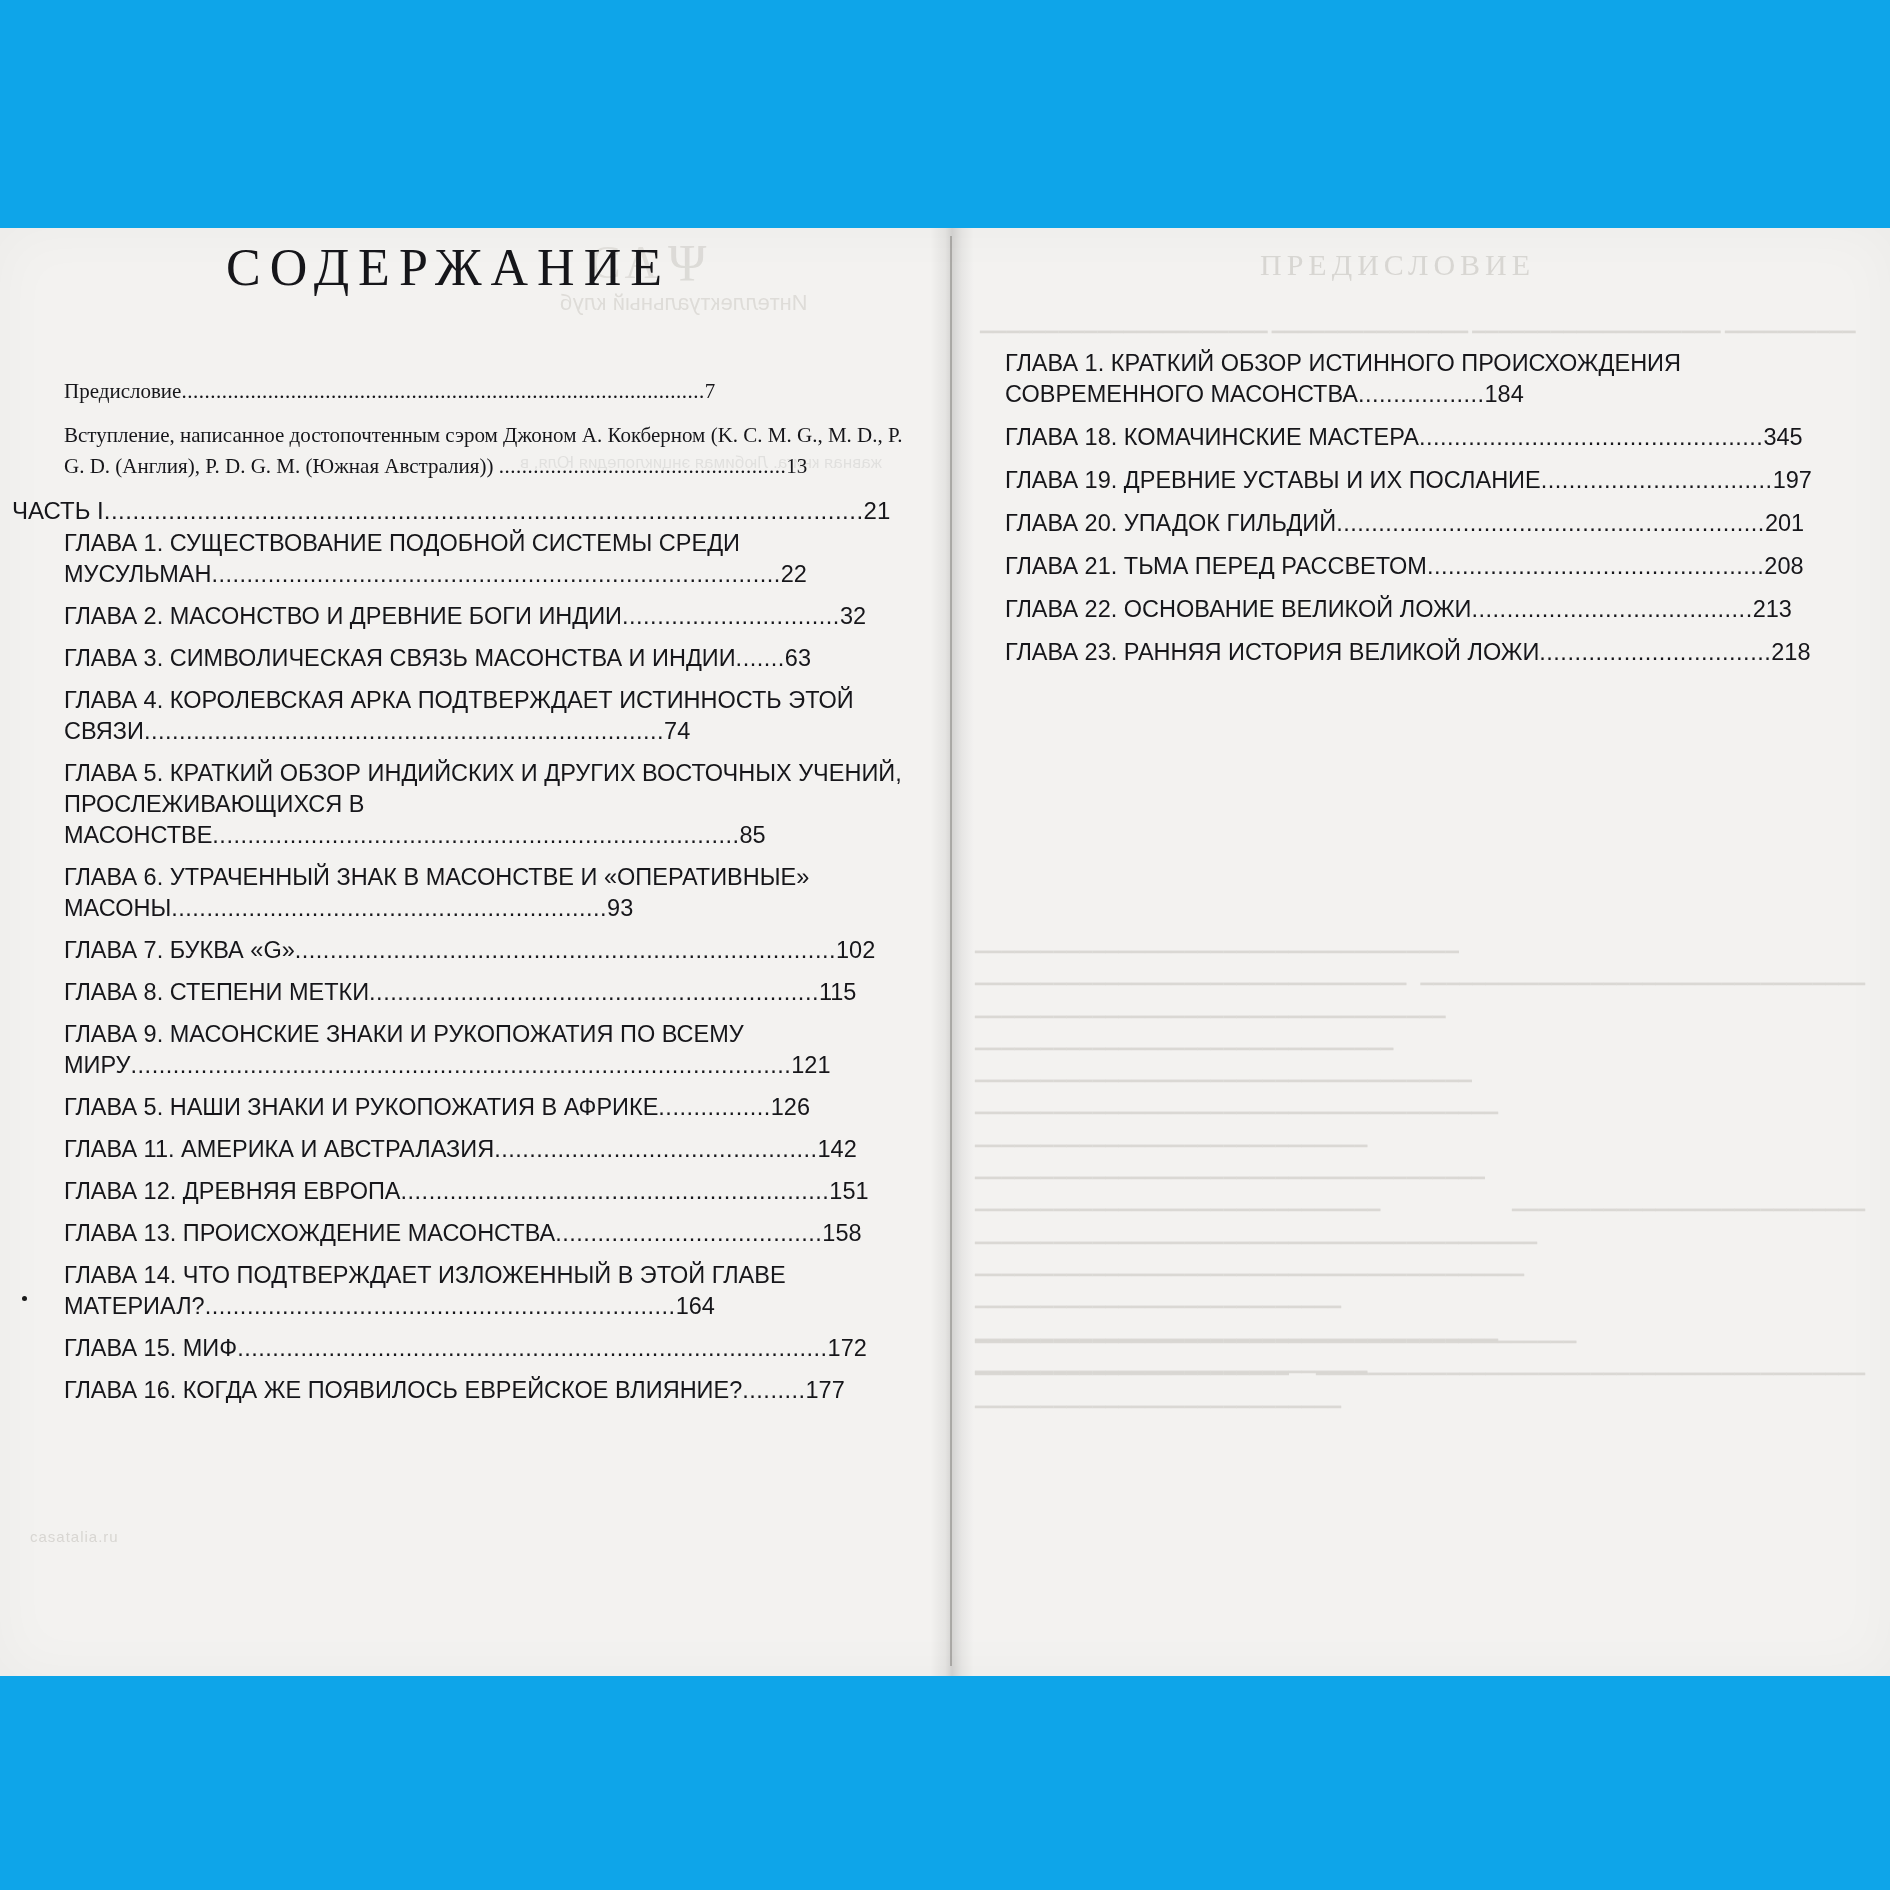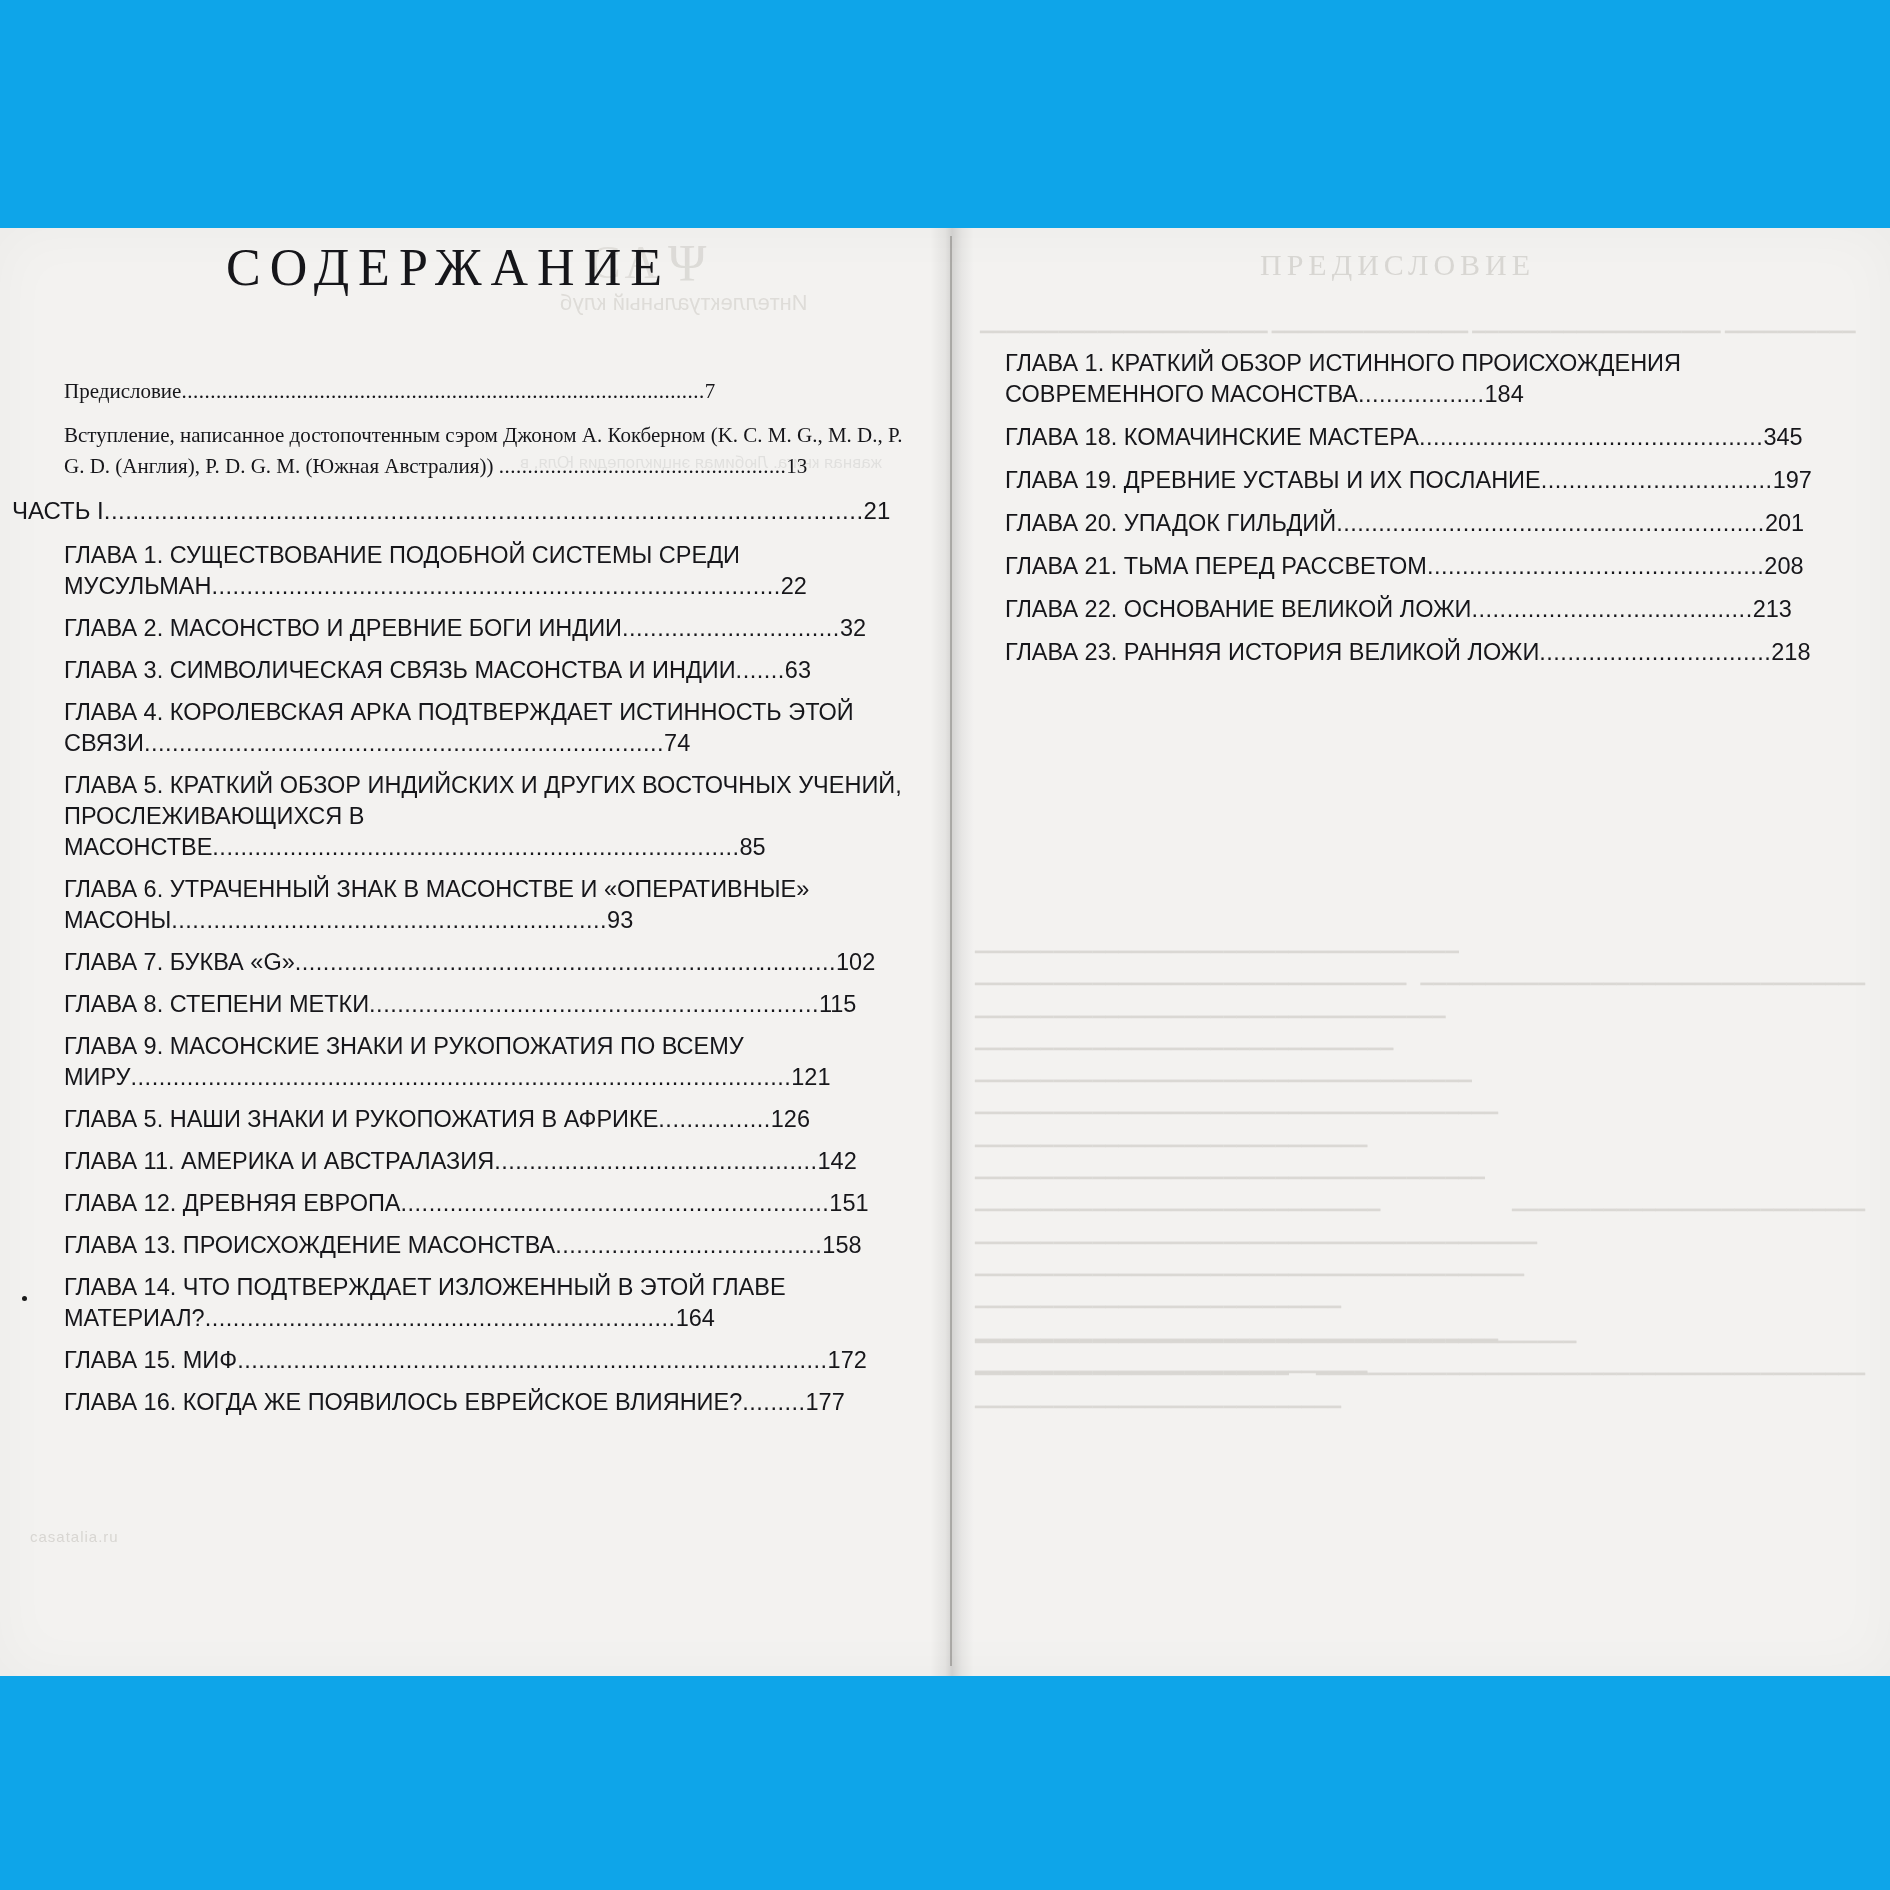--- a/index.html
+++ b/index.html
@@ -125,21 +125,21 @@
     font-family: "Liberation Serif", serif;
     font-size: 21px;
     margin-bottom: 14px;
     line-height: 1.45;
   }
 
   .part {
     font-family: "Liberation Sans", sans-serif;
     font-size: 24px;
     margin-left: -52px;
-    margin-bottom: 13px;
+    margin-bottom: 1px;
     margin-top: 6px;
   }
 
   .chapter {
     font-size: 23.5px;
     margin-bottom: 11px;
   }
 
   .right-list {
     position: absolute;

